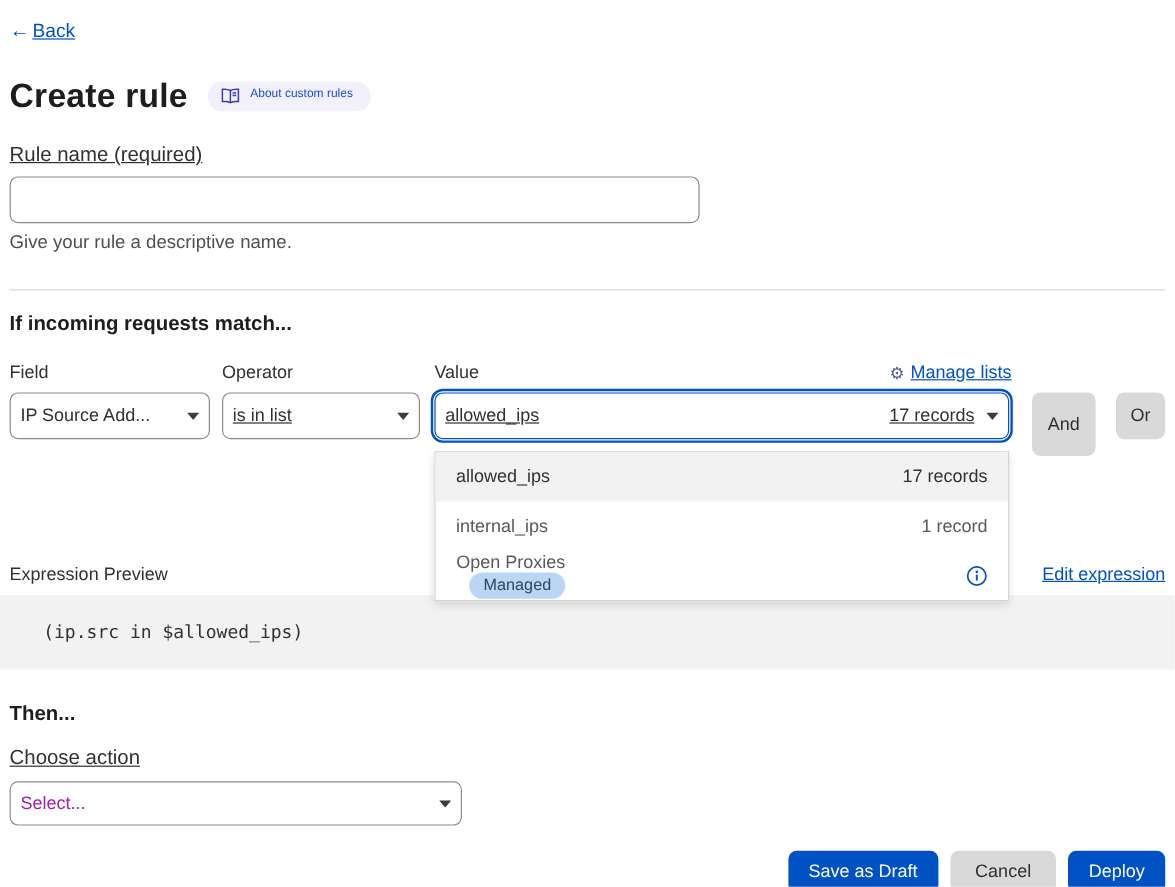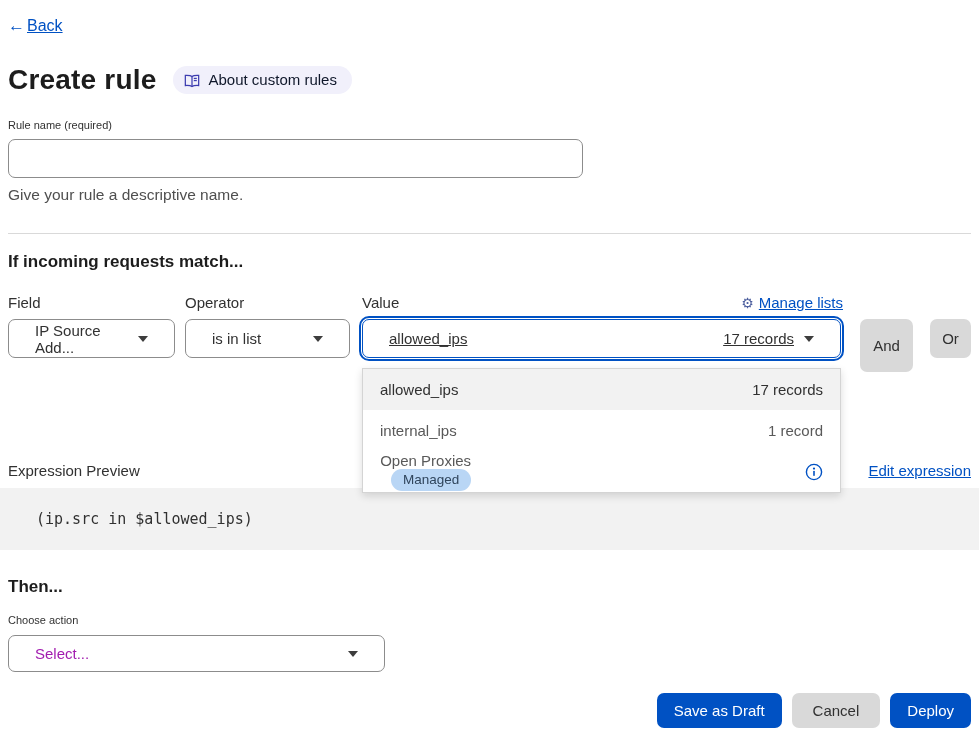--- a/index.html
+++ b/index.html
@@ -13,51 +13,51 @@
 
   
   .back-row { padding-top: 16px; }
   .back-link { color: #0051c3; text-decoration: none; font-size: 16px; display: inline-flex; align-items: baseline; gap: 2px; cursor: pointer; }
   .back-link .arrow { text-decoration: none; font-size: 17px; }
   .back-link .back-text { text-decoration: underline; }
 
   
   .header-row { margin-top: 28px; display: flex; align-items: center; gap: 16px; }
   .page-title { margin: 0; font-size: 28px; font-weight: 700; color: #1d1d1d; letter-spacing: .2px; }
-  .about-chip { display: inline-flex; align-items: flex-end; gap: 9px; background: #f1f0fb; color: #0f172a;
-    border-radius: 15px; padding: 5px 15px 6px 11px; font-size: 15px; cursor: pointer; text-decoration: none; }
+  .about-chip { display: inline-flex; align-items: flex-start; gap: 9px; background: #f1f0fb; color: #1d4ed8;
+    border-radius: 15px; padding: 5px 15px 6px 11px; font-size: 10px; cursor: pointer; text-decoration: none; }
   .about-chip svg { display:block; }
 
   
-  .field-label { margin-top: 23px; font-size: 11px; color: #313131; }
+  .field-label { margin-top: 23px; font-size: 17px; color: #313131; text-decoration: underline; }
   .rule-name-input { margin-top: 8px; display: block; width: 575px; height: 39px;
     border: 1px solid #8c8c8c; border-radius: 7px; padding: 0 12px; font-size: 15px;
     font-family: "Liberation Sans", sans-serif; color: #313131; outline: none; }
   .help-text { margin-top: 8px; color: #4f4f4f; font-size: 15.5px; }
 
   .divider { margin: 29px 0 0 0; border: none; border-top: 1px solid #d9d9d9; }
 
   .section-heading { margin: 18px 0 0 0; font-size: 17px; font-weight: 700; color: #1d1d1d; }
 
   
   .cond-labels { display: flex; margin-top: 22px; font-size: 15px; color: #313131; }
   .cl-field { width: 177px; }
   .cl-op { width: 177px; }
   .cl-value { flex: 1; margin-right: 128px; display: flex; justify-content: space-between; align-items: center; }
   .manage-lists { display: inline-flex; align-items: center; gap: 5px; color: #0051c3; cursor: pointer; }
   .manage-lists .gear { font-size: 14px; color: #4d5f9e; }
   .manage-lists .ml-text { text-decoration: underline; }
 
   .cond-row { display: flex; margin-top: 8px; align-items: flex-start; }
   .select { height: 39px; background: #fff; border: 1px solid #8c8c8c; border-radius: 7px;
-    display: flex; align-items: center; justify-content: space-between; padding: 0 26px; font-size: 15px; cursor: pointer; }
+    display: flex; align-items: center; justify-content: space-between; padding: 0 8px; font-size: 15px; cursor: pointer; }
   .caret { width: 0; height: 0; border-left: 5px solid transparent; border-right: 5px solid transparent;
     border-top: 6px solid #3d3d3d; margin-left: 10px; flex: none; }
   .field-select { width: 167px; margin-right: 10px; }
-  .op-select { width: 165px; margin-right: 12px; }
+  .op-select { width: 165px; margin-right: 12px; text-decoration: underline; }
 
   .value-wrap { position: relative; flex: 1; margin-right: 19px; text-decoration: underline; }
   .value-select { width: 100%; border: 1px solid #0051c3; outline: 2px solid #0051c3; outline-offset: 1px; }
   .value-right { display: flex; align-items: center; color: #313131; }
 
   .btn { font-family: "Liberation Sans", sans-serif; font-size: 15px; border: none; border-radius: 7px; cursor: pointer; }
   .btn-gray { background: #d9d9d9; color: #313131; }
   .and-btn { width: 53px; height: 53px; margin-right: 17px; }
   .or-btn { width: 41px; height: 39px; }
 

